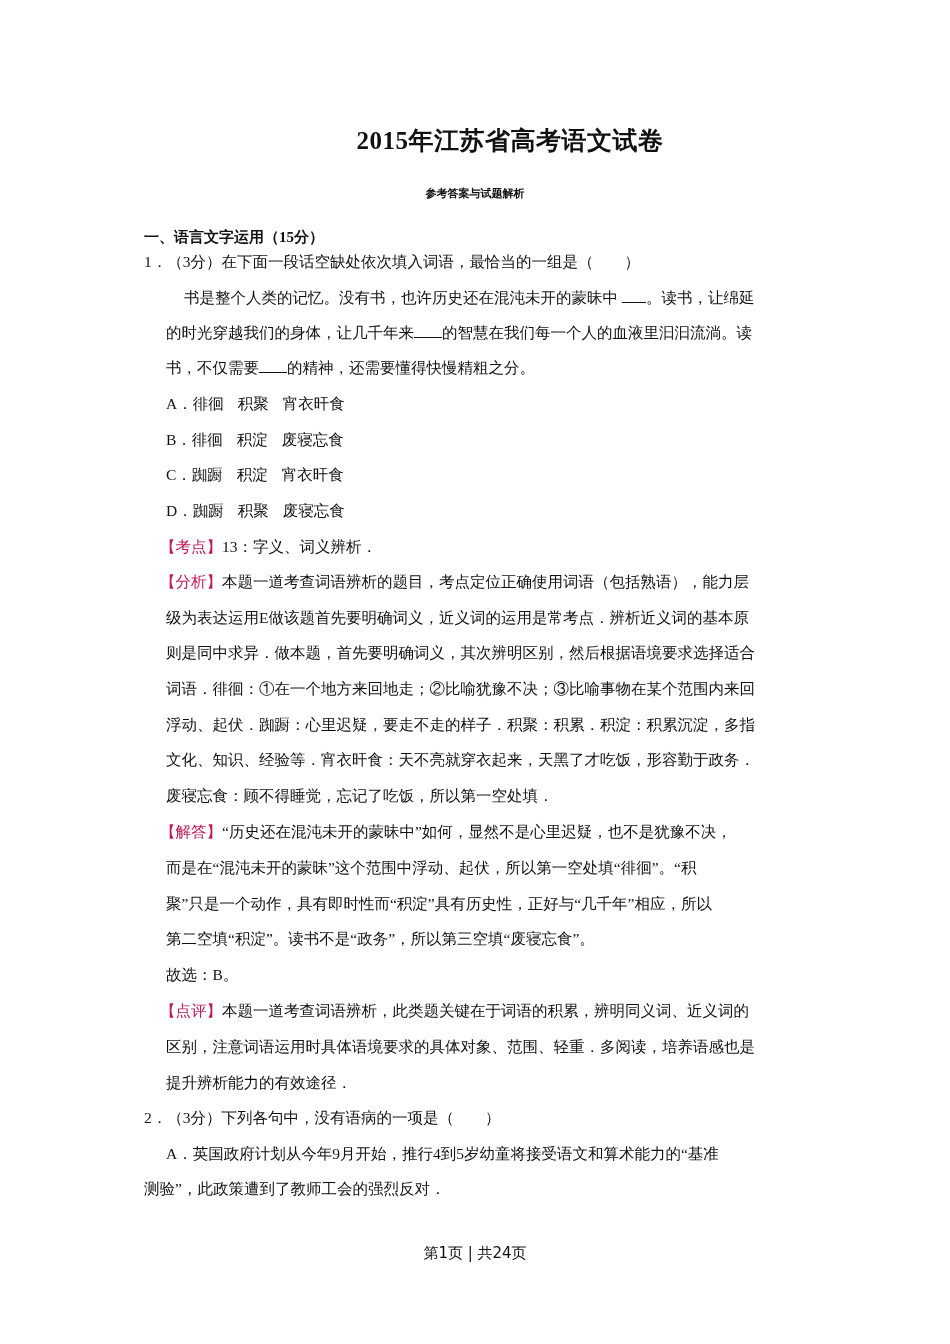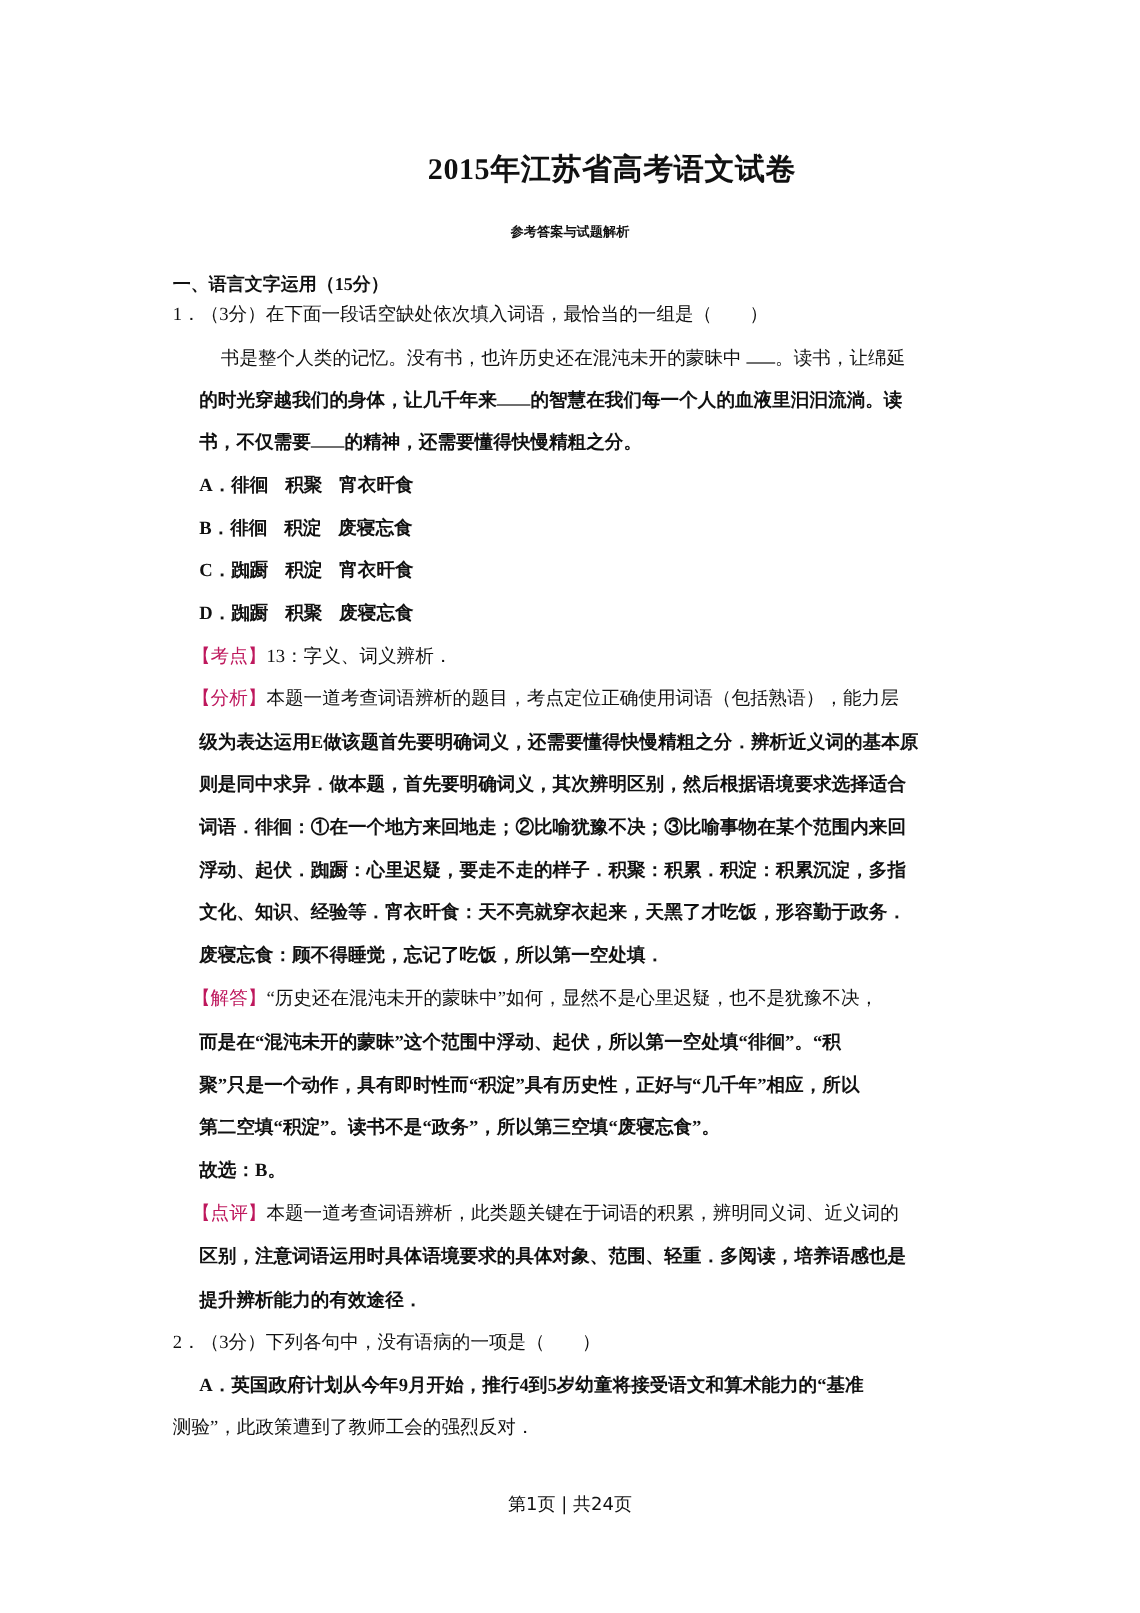--- a/index.html
+++ b/index.html
@@ -6,21 +6,21 @@
   body { width: 950px; height: 1344px; position: relative; overflow: hidden;
          font-family: "Liberation Serif", "DejaVu Serif", serif; color: #111; }
   .page { position: absolute; left: 0; top: 0; width: 950px; height: 1344px; }
   .title { position: absolute; top: 124px; left: 0; width: 950px; text-align: center;
            font-size: 25px; font-weight: bold; letter-spacing: 0.5px; padding-left: 35px; }
   .subtitle { position: absolute; top: 186px; left: 0; width: 950px; text-align: center;
               font-size: 11px; font-weight: bold; font-family: "DejaVu Sans", sans-serif; }
   .section { position: absolute; top: 216px; left: 144px; font-size: 15px; font-weight: bold; margin-top: 12px; }
   .line { position: absolute; font-size: 15.5px; white-space: nowrap; }
   .q { left: 144px; }
-  .ind { left: 166px; font-weight: bold; }
+  .ind { left: 166px; }
   .tag { color: #be185d; }
   .blank { display: inline-block; border-bottom: 1.5px solid #111; height: 14px; vertical-align: baseline; }
   .opt span.w { display: inline-block; margin-right: 14px; }
   .footer { position: absolute; top: 1244px; left: 0; width: 950px; text-align: center;
             font-size: 15px; font-family: "DejaVu Sans", sans-serif; }
 </style>
 </head>
 <body>
 
 <div class="page">
@@ -53,21 +53,21 @@
     <span>D．</span><span class="w">踟蹰</span><span class="w">积聚</span><span class="w">废寝忘食</span>
   </div>
 
   <div class="line" style="top:537px;left:160px">
     <span class="tag">【考点】</span><span>13：字义、词义辨析．</span>
   </div>
 
   <div class="line" style="top:572px;left:160px">
     <span class="tag">【分析】</span><span>本题一道考查词语辨析的题目，考点定位正确使用词语（包括熟语），能力层</span>
   </div>
-  <div class="line ind" style="top:608px">级为表达运用E做该题首先要明确词义，还需要懂得快慢精粗之分．辨析近义词的基本原</div>
+  <div class="line ind" style="top:608px">级为表达运用E做该题首先要明确词义，近义词的运用是常考点．辨析近义词的基本原</div>
   <div class="line ind" style="top:643px">则是同中求异．做本题，首先要明确词义，其次辨明区别，然后根据语境要求选择适合</div>
   <div class="line ind" style="top:679px">词语．徘徊：①在一个地方来回地走；②比喻犹豫不决；③比喻事物在某个范围内来回</div>
   <div class="line ind" style="top:750px">文化、知识、经验等．宵衣旰食：天不亮就穿衣起来，天黑了才吃饭，形容勤于政务．</div>
   <div class="line ind" style="top:715px">浮动、起伏．踟蹰：心里迟疑，要走不走的样子．积聚：积累．积淀：积累沉淀，多指</div>
   <div class="line ind" style="top:786px">废寝忘食：顾不得睡觉，忘记了吃饭，所以第一空处填．</div>
 
   <div class="line" style="top:822px;left:160px">
     <span class="tag">【解答】</span><span>“历史还在混沌未开的蒙昧中”如何，显然不是心里迟疑，也不是犹豫不决，</span>
   </div>
   <div class="line ind" style="top:858px">而是在“混沌未开的蒙昧”这个范围中浮动、起伏，所以第一空处填“徘徊”。“积</div>

